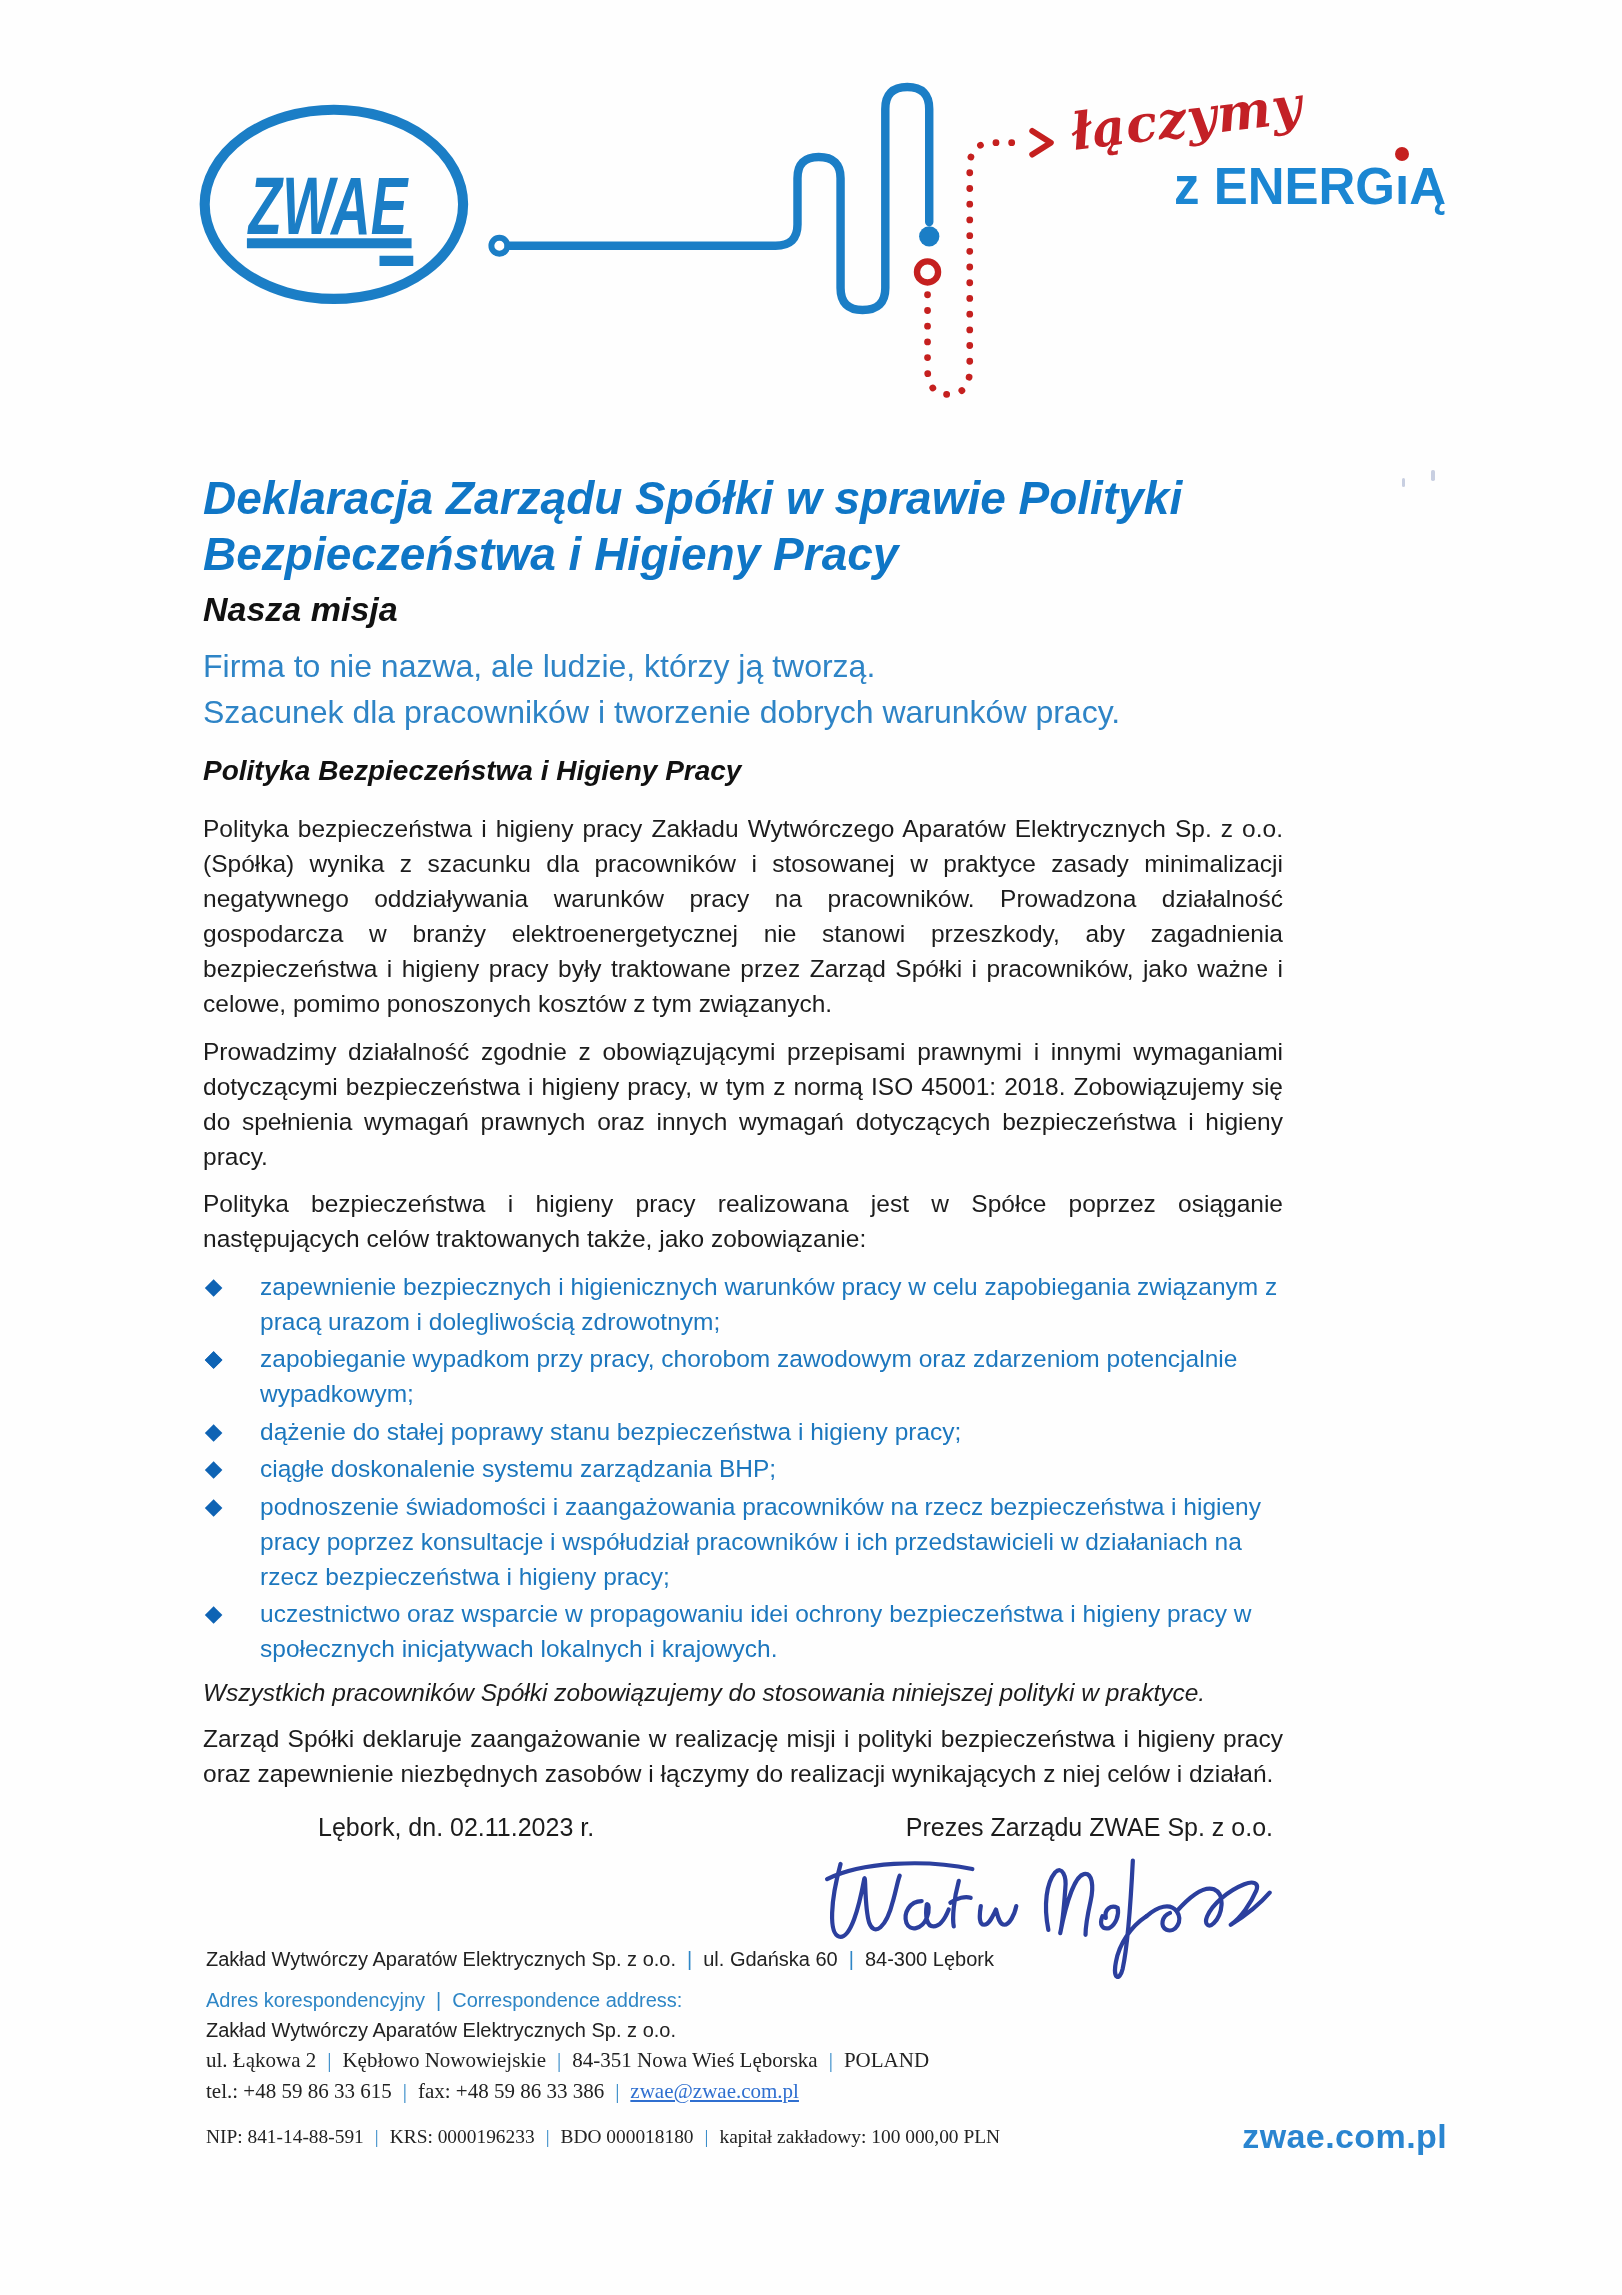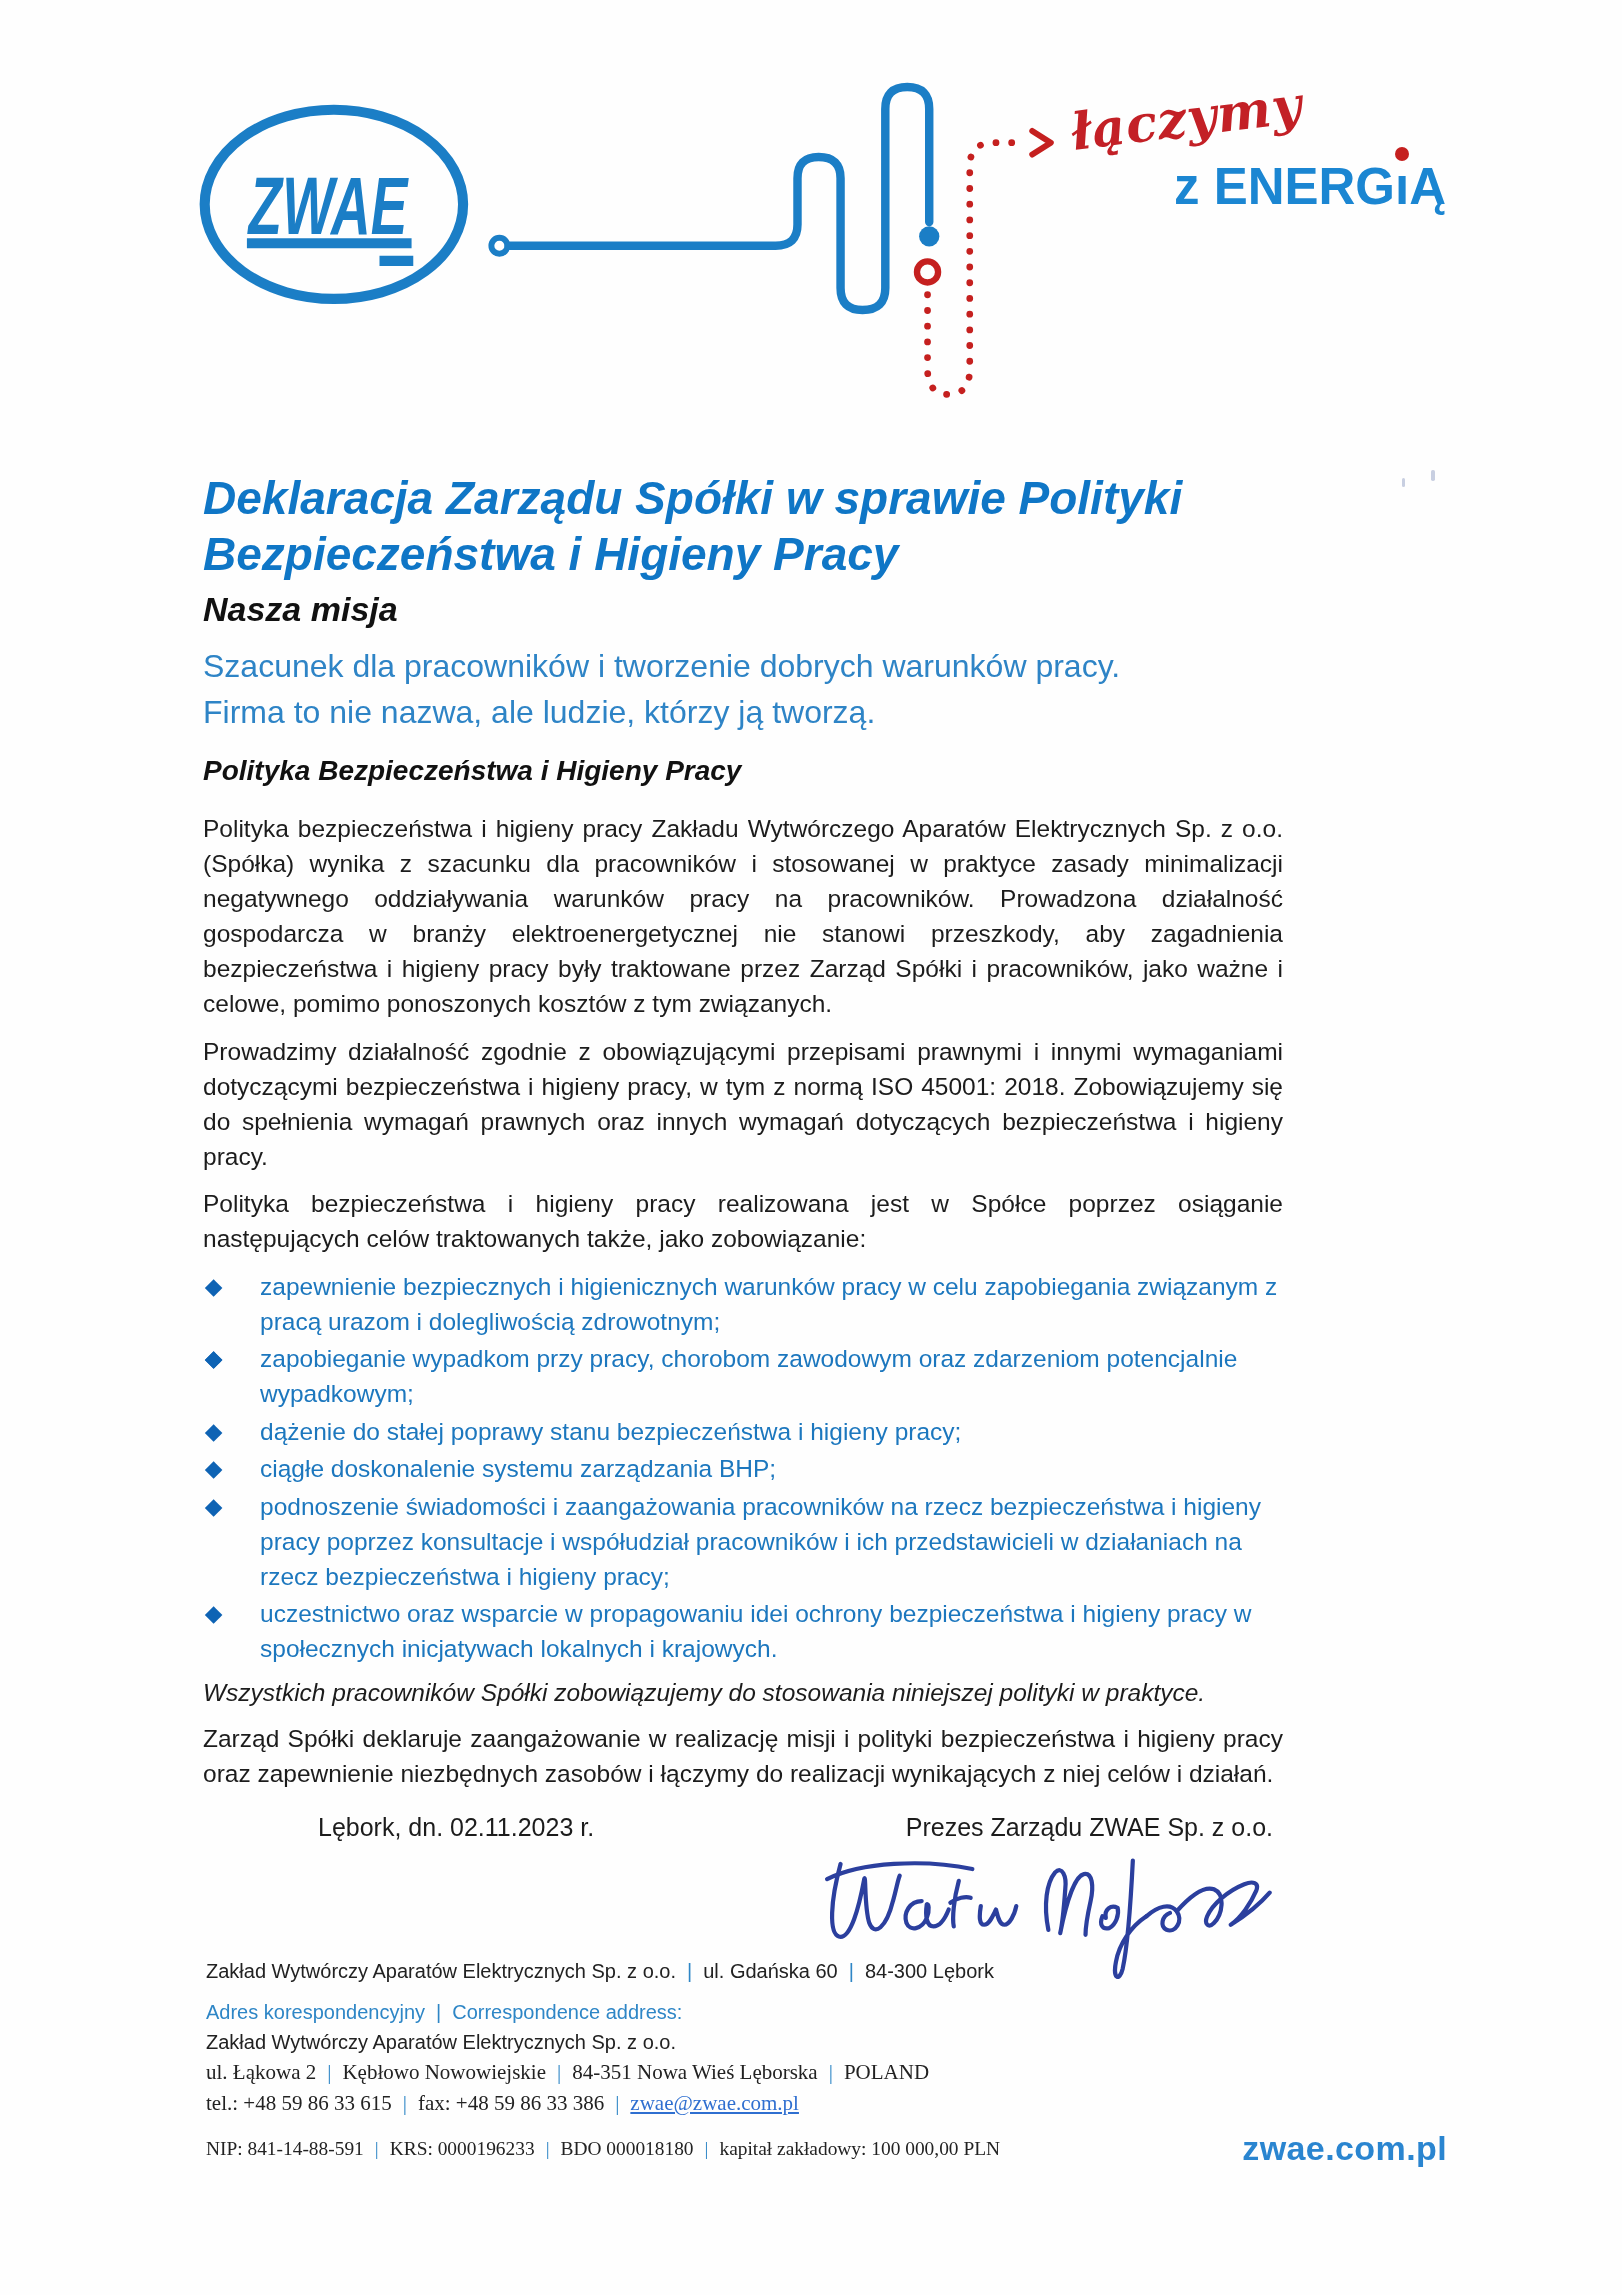--- a/index.html
+++ b/index.html
@@ -55,21 +55,21 @@
   .closing { margin-top:5px; }
   .closing p { margin-bottom:11px; }
 
   
   .signoff { position:relative; height:166px; margin-top:22px; }
   .signoff .date { position:absolute; left:115px; top:0; font-size:25px; color:#1c1c1c; }
   .signoff .signatory { position:absolute; right:10px; top:0; font-size:25px; color:#1c1c1c; }
   .signature-svg { position:absolute; right:-12px; top:22px; }
 
   
-  .footer { position:absolute; top:1948px; left:0; width:1574px; padding:0 127px 0 206px;margin-top:12px; }
+  .footer { position:absolute; top:1948px; left:0; width:1574px; padding:0 127px 0 206px; }
   .f-line1 { font-size:20px; color:#222; }
   .f-corr  { margin-top:18px; font-size:20px; color:#2e86c6; }
   .f-company { margin-top:6.8px; font-size:20px; color:#222; }
   .f-serif { margin-top:6px; font-family:"Liberation Serif", serif; font-size:21px; color:#222; }
   .sep { color:#2e86c6; padding:0 11px; font-weight:400; }
   .f-corr .sep { color:#2e86c6; }
   a.email { color:#2f6fd0; font-family:"Liberation Serif", serif; }
   .f-registry-row { margin-top:13.5px; display:flex; align-items:center; justify-content:space-between; }
   .f-registry { font-family:"Liberation Serif", serif; font-size:19.4px; color:#222; }
   .website { font-size:34px; font-weight:700; color:#2a85d0; letter-spacing:0.4px; }
@@ -112,22 +112,22 @@
   <div class="speck" style="left:1402px; top:478px; width:3.4px; height:9.3px;"></div>
   <div class="speck" style="left:1431px; top:470px; width:4.2px; height:11px;"></div>
 
   <div class="main">
 
     <h1 class="doc-title">Deklaracja Zarządu Spółki w sprawie Polityki Bezpieczeństwa i Higieny Pracy</h1>
 
     <div class="mission-heading">Nasza misja</div>
 
     <div class="mission">
+      <div>Firma to nie nazwa, ale ludzie, którzy ją tworzą.</div>
       <div>Szacunek dla pracowników i tworzenie dobrych warunków pracy.</div>
-      <div>Firma to nie nazwa, ale ludzie, którzy ją tworzą.</div>
     </div>
 
     <div class="section-heading">Polityka Bezpieczeństwa i Higieny Pracy</div>
 
     <div class="body-copy">
       <p>Polityka bezpieczeństwa i higieny pracy Zakładu Wytwórczego Aparatów Elektrycznych Sp. z o.o. (Spółka) wynika z szacunku dla pracowników i stosowanej w praktyce zasady minimalizacji negatywnego oddziaływania warunków pracy na pracowników. Prowadzona działalność gospodarcza w branży elektroenergetycznej nie stanowi przeszkody, aby zagadnienia bezpieczeństwa i higieny pracy były traktowane przez Zarząd Spółki i pracowników, jako ważne i celowe, pomimo ponoszonych kosztów z tym związanych.</p>
       <p>Prowadzimy działalność zgodnie z obowiązującymi przepisami prawnymi i innymi wymaganiami dotyczącymi bezpieczeństwa i higieny pracy, w tym z normą ISO 45001: 2018. Zobowiązujemy się do spełnienia wymagań prawnych oraz innych wymagań dotyczących bezpieczeństwa i higieny pracy.</p>
       <p>Polityka bezpieczeństwa i higieny pracy realizowana jest w Spółce poprzez osiąganie następujących celów traktowanych także, jako zobowiązanie:</p>
 
       <ul class="goals">

